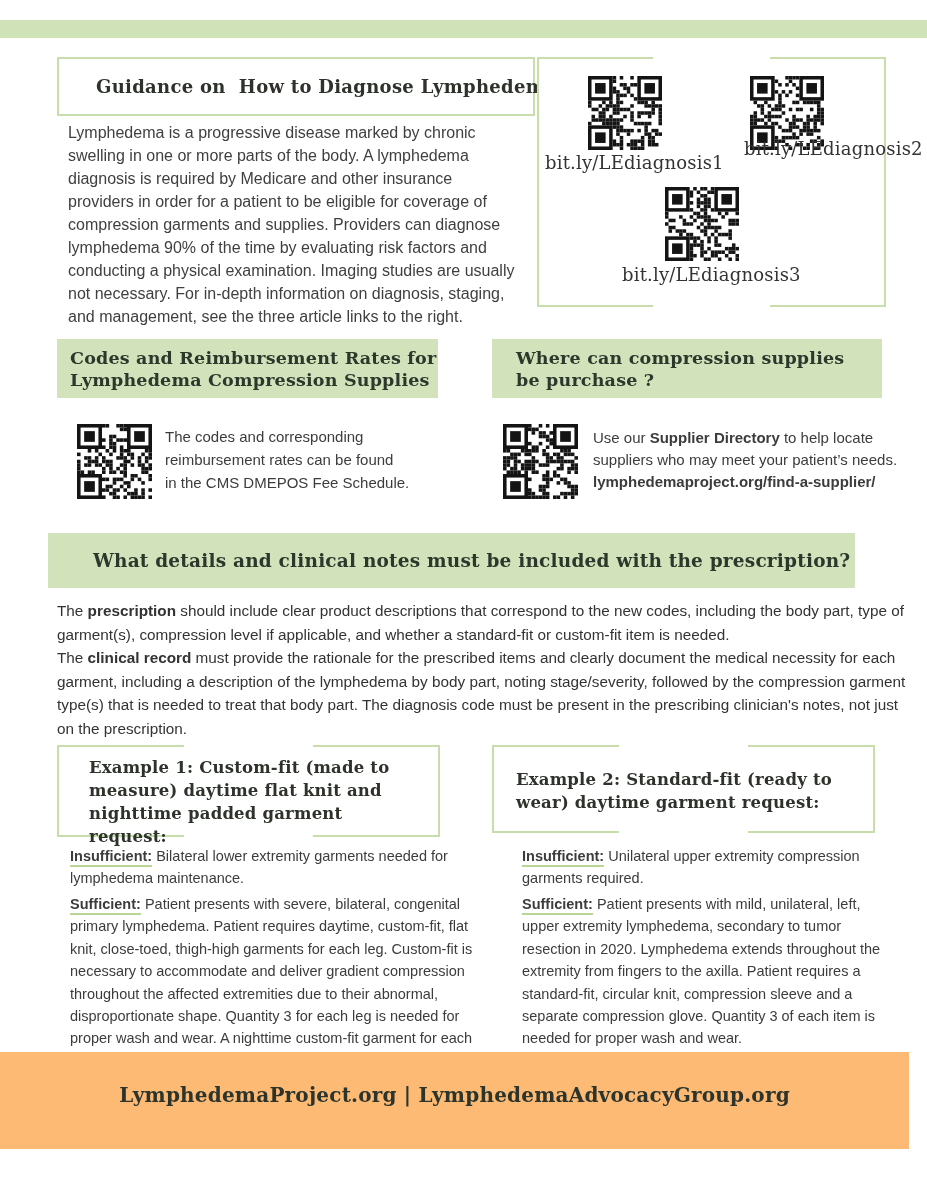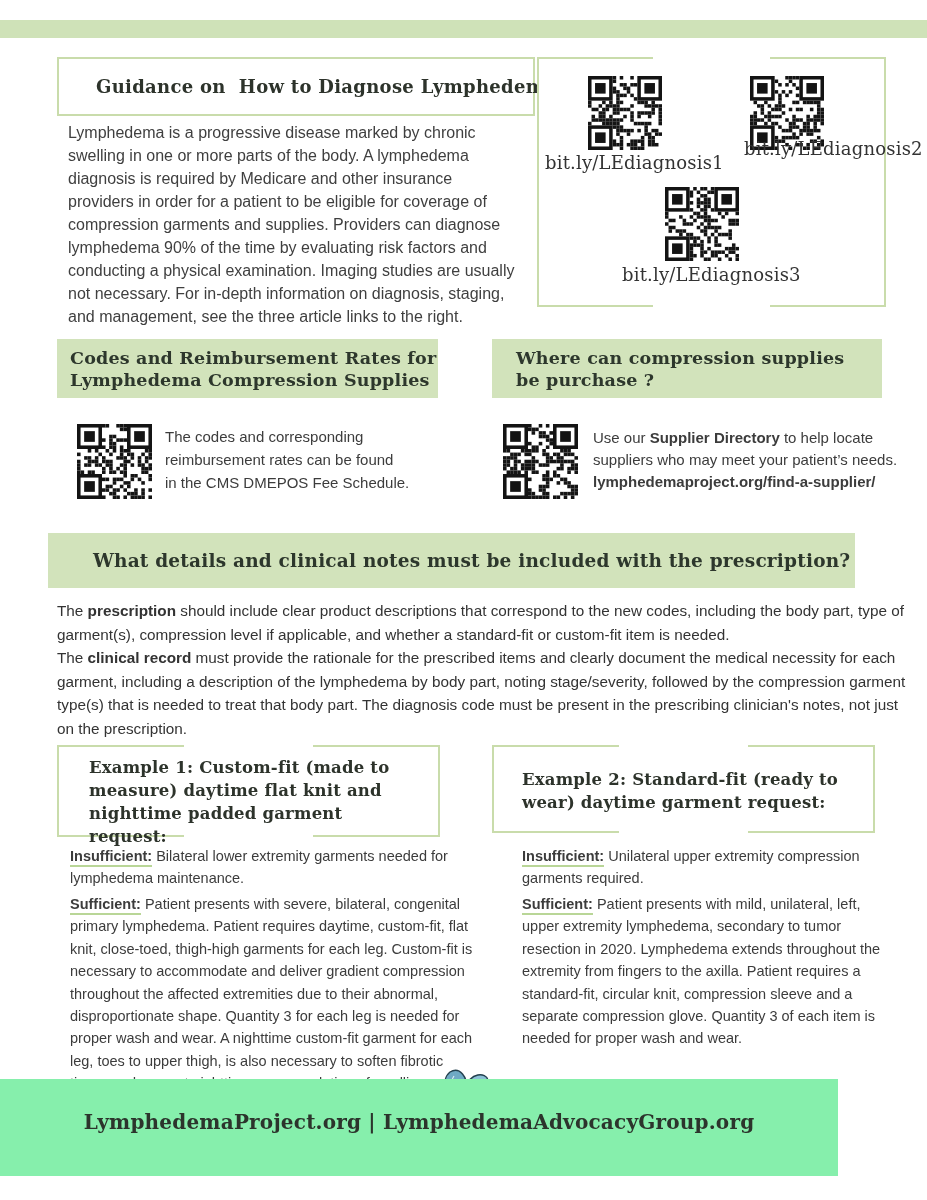--- a/index.html
+++ b/index.html
@@ -42,21 +42,21 @@
   .head-purchase .txt{padding-left:24px;}
 
   .qr-row-text{font-size:15px;line-height:23px;color:#3c3c3c;}
 
   .bigpara{left:57px;top:599px;width:851px;font-size:15.3px;line-height:23.5px;color:#333;}
 
   .ex-box{height:88px;}
   .ex-title{font-size:16.5px;font-weight:bold;color:#2d332b;line-height:23px;letter-spacing:.2px;}
   .ex-para{font-size:14.5px;line-height:22.4px;color:#3c3c3c;}
 
-  .footer{left:0;top:1079px;width:838px;height:97px;background:#86efac;}
+  .footer{left:0;top:1052px;width:909px;height:97px;background:#fdba74;}
   .footer .txt{margin-top:31px;text-align:center;font-size:20px;font-weight:bold;
                color:#2c342c;letter-spacing:.2px;}
   .butterfly{left:430px;top:1064px;width:66px;height:64px;}
 </style>
 </head>
 <body>
 
 <div id="page">
 
   <div class="abs topbar"></div>
@@ -847,21 +847,21 @@
   <div class="abs qr-row-text" style="left:593px;top:427px;width:310px;line-height:22px;"><span>Use our </span><span class="b">Supplier Directory</span><span> to help locate</span><br><span>suppliers who may meet your patient’s needs.</span><br><span class="b">lymphedemaproject.org/find-a-supplier/</span></div>
   <div class="abs bigpara"><span>The </span><span class="b">prescription</span><span> should include clear product descriptions that correspond to the new codes, including the body part, type of garment(s), compression level if applicable, and whether a standard-fit or custom-fit item is needed.</span><br><span>The </span><span class="b">clinical record</span><span> must provide the rationale for the prescribed items and clearly document the medical necessity for each garment, including a description of the lymphedema by body part, noting stage/severity, followed by the compression garment type(s) that is needed  to treat that body part. The diagnosis code must be present in the prescribing clinician's notes, not just on the prescription.</span></div>
 
   <div class="abs gap-box ex-box" style="left:57px;top:745px;width:379px;">
     <div class="abs ex-title serif" style="left:30px;top:9px;width:330px;">Example 1: Custom-fit (made to measure) daytime flat knit and nighttime padded garment request:</div>
   </div>
   <div class="abs ex-para" style="left:70px;top:845px;width:400px;"><span class="ul">Insufficient:</span><span> Bilateral lower extremity garments needed for lymphedema maintenance.</span></div>
   <div class="abs ex-para" style="left:70px;top:893px;width:408px;"><span class="ul">Sufficient:</span><span> Patient presents with severe, bilateral, congenital primary lymphedema. Patient requires daytime, custom-fit, flat knit, close-toed, thigh-high garments for each leg. Custom-fit is necessary to accommodate and deliver gradient compression throughout the affected extremities due to their abnormal, disproportionate shape. Quantity 3 for each leg is needed for proper wash and wear. A nighttime custom-fit garment for each leg, toes to upper thigh, is also necessary to soften fibrotic tissue and prevent nighttime reaccumulation of swelling. Quantity 2 for each leg is needed for proper wash and wear.</span></div>
 
   <div class="abs gap-box ex-box" style="left:492px;top:745px;width:379px;height:84px;">
-    <div class="abs ex-title serif" style="left:28px;top:21px;width:330px;">Example 2: Standard-fit (ready to wear) daytime garment request:</div>
+    <div class="abs ex-title serif" style="left:22px;top:21px;width:330px;">Example 2: Standard-fit (ready to wear) daytime garment request:</div>
   </div>
   <div class="abs ex-para" style="left:522px;top:845px;width:340px;"><span class="ul">Insufficient:</span><span> Unilateral upper extremity compression garments required.</span></div>
   <div class="abs ex-para" style="left:522px;top:893px;width:362px;"><span class="ul">Sufficient:</span><span> Patient presents with mild, unilateral, left, upper extremity lymphedema, secondary to tumor resection in 2020. Lymphedema extends throughout the extremity from fingers to the axilla. Patient requires a standard-fit, circular knit, compression sleeve and a separate compression glove. Quantity 3 of each item is needed for proper wash and wear.</span></div>
 
   <div class="abs butterfly">
     <svg viewBox="0 0 66 64" width="66" height="64">
       <g stroke="#23404e" stroke-width="1.4" stroke-linecap="round">
         <path d="M30 44 C14 38,10 16,20 8 C30 2,38 14,36 24 Z" fill="#6fa9c4"></path>
         <path d="M36 24 C40 8,56 8,58 16 C60 26,48 36,36 36 Z" fill="#8cc0d6"></path>
         <path d="M31 45 C22 46,16 40,18 34 C24 30,32 34,34 40 Z" fill="#5d93ad"></path>

